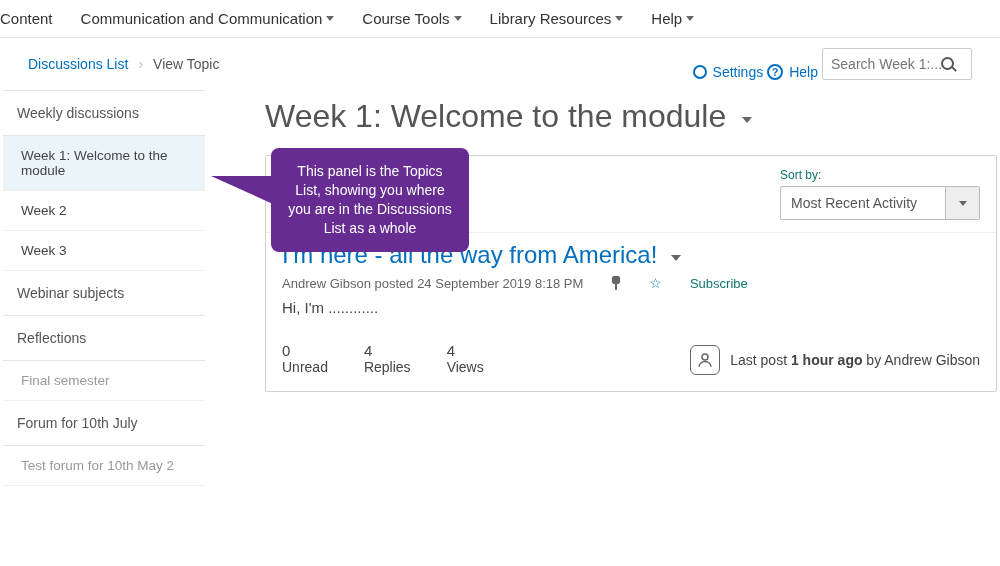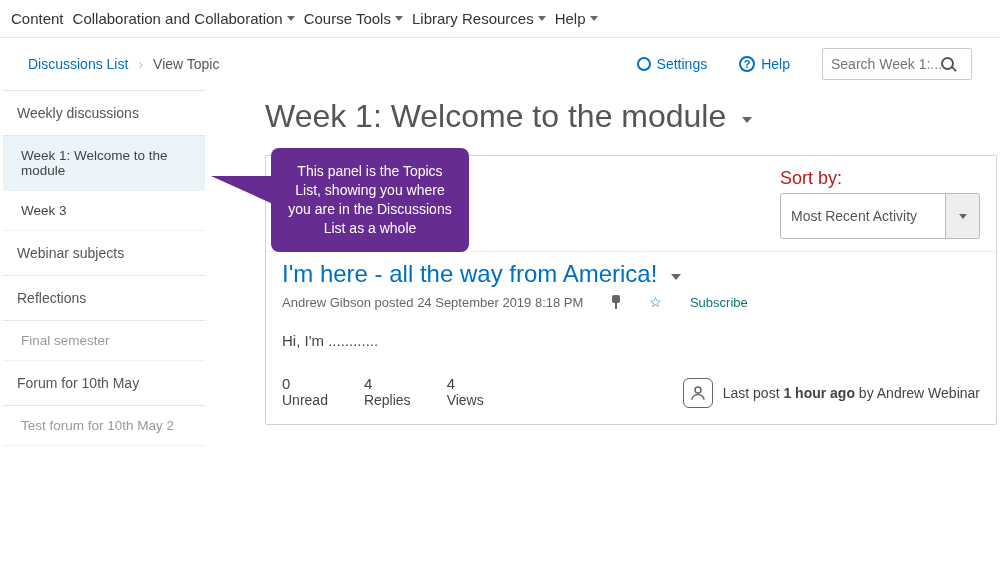--- a/index.html
+++ b/index.html
@@ -1,25 +1,25 @@
 <!DOCTYPE html>
 <html><head>
 <meta charset="utf-8">
 <style>
 *{box-sizing:border-box;margin:0;padding:0;font-family:-apple-system,BlinkMacSystemFont,"Segoe UI",Arial,sans-serif}
 body{background:#fff;color:#333;width:1000px;height:566px;overflow:hidden;position:relative}
-.topnav{display:flex;gap:9px;padding:10px 11px;border-bottom:1px solid #e5e5e5;font-size:15px;color:#333}
+.topnav{display:flex;gap:28px;padding:10px 0;border-bottom:1px solid #e5e5e5;font-size:15px;color:#333}
 .topnav-item{display:flex;align-items:center;gap:4px;cursor:pointer}
 .caret{width:0;height:0;border-left:4px solid transparent;border-right:4px solid transparent;border-top:5px solid #666}
 .crumbs-row{display:flex;align-items:center;justify-content:space-between;padding:10px 28px}
 .crumbs{display:flex;align-items:center;gap:10px;font-size:14px}
 .crumb-link{color:#006fbf;cursor:pointer}
 .crumb-arrow{color:#bbb}
 .crumb-cur{color:#555}
-.actions{display:flex;align-items:center;gap:32px}
+.actions{display:flex;align-items:flex-end;gap:4px}
 .action-link{color:#006fbf;display:flex;align-items:center;gap:6px;font-size:14px;cursor:pointer}
 .gear{width:14px;height:14px;border:2px solid #006fbf;border-radius:50%;position:relative}
 .gear:before{content:"";position:absolute;inset:-4px;background:radial-gradient(circle,#006fbf 2px,transparent 2px) 0 0/6px 6px;opacity:.0}
 .qmark{width:16px;height:16px;border:2px solid #006fbf;border-radius:50%;display:flex;align-items:center;justify-content:center;font-size:11px;color:#006fbf;font-weight:bold}
 .searchbox{position:relative;border:1px solid #ccc;border-radius:2px;height:32px;width:150px;display:flex;align-items:center;padding:0 8px}
 .searchbox input{border:none;outline:none;width:110px;font-size:14px;color:#777}
 .mag{width:14px;height:14px;position:relative}
 .mag:before{content:"";position:absolute;width:9px;height:9px;border:2px solid #555;border-radius:50%;left:0;top:0}
 .mag:after{content:"";position:absolute;width:2px;height:6px;background:#555;transform:rotate(-45deg);right:0;bottom:-1px}
 .layout{display:flex;padding:0 3px;gap:60px}
@@ -29,52 +29,52 @@
 .side-item.active{background:#eaf4f9}
 .side-item.muted{color:#999}
 .main{flex:1;min-width:0}
 .page-title{font-size:32px;color:#555;font-weight:400;display:flex;align-items:center;gap:16px;padding:8px 0 20px 0}
 .caret-lg{width:0;height:0;border-left:5px solid transparent;border-right:5px solid transparent;border-top:6px solid #666;margin-top:6px}
 .thread-box{border:1px solid #d0d0d0;border-radius:2px}
 .thread-tools{display:flex;align-items:center;justify-content:space-between;padding:12px 16px}
 .filter{display:flex;align-items:center;gap:14px;font-size:15px;color:#555}
 .filter-link{color:#006fbf;display:flex;align-items:center;gap:8px;cursor:pointer}
 .sort-wrap{display:flex;flex-direction:column;gap:4px}
-.sort-label{font-size:18px;color:#b91c1c}
-.sort-sel{display:flex;border:1px solid #bbb;border-radius:2px;height:46px;width:200px;align-items:center}
+.sort-label{font-size:12px;color:#0f766e}
+.sort-sel{display:flex;border:1px solid #bbb;border-radius:2px;height:34px;width:200px;align-items:center}
 .sort-val{flex:1;padding:0 10px;font-size:14px;color:#555}
 .sort-btn{width:34px;height:100%;border-left:1px solid #bbb;background:#eee;display:flex;align-items:center;justify-content:center}
 .thread-body{padding:8px 16px 16px 16px;border-top:1px solid #eee}
 .thread-title{font-size:24px;color:#006fbf;display:flex;align-items:center;gap:14px;cursor:pointer}
 .thread-meta{display:flex;align-items:center;gap:28px;font-size:13px;color:#666;margin-top:6px}
 .pin{width:10px;height:14px;position:relative}
 .pin:before{content:"";position:absolute;width:8px;height:8px;background:#666;border-radius:2px;top:0;left:1px}
 .pin:after{content:"";position:absolute;width:2px;height:6px;background:#666;bottom:0;left:4px}
 .star{color:#006fbf;font-size:14px}
 .sub-link{color:#0f766e;font-size:13px;cursor:pointer}
-.snippet{font-size:15px;color:#444;margin-top:22px}
+.snippet{font-size:15px;color:#444;margin-top:8px}
 .stats-row{display:flex;justify-content:space-between;align-items:flex-end;margin-top:26px}
 .stats{display:flex;gap:36px}
 .stat{display:flex;flex-direction:column;font-size:14px;color:#444}
 .stat-num{font-size:15px}
 .lastpost{display:flex;align-items:center;gap:10px;font-size:14px;color:#444}
 .avatar{width:30px;height:30px;border:1.5px solid #666;border-radius:6px;display:flex;align-items:center;justify-content:center}
 .avatar svg{width:18px;height:18px}
 .callout{position:absolute;left:271px;top:148px;width:198px;background:#662c91;color:#fff;border-radius:8px;padding:14px 12px;font-size:14px;text-align:center;line-height:1.35;z-index:10}
 .callout:before{content:"";position:absolute;left:-60px;top:28px;width:0;height:0;border-top:0 solid transparent;border-bottom:28px solid transparent;border-right:62px solid #662c91}
 </style>
 </head>
 <body>
 
 <div class="topnav">
   <div class="topnav-item">
       <span>Content</span>
     </div>
   <div class="topnav-item">
-      <span>Collaboration and Collaboration</span>
+      <span>Communication and Communication</span>
       <span class="caret"></span>
     </div>
   <div class="topnav-item">
       <span>Course Tools</span>
       <span class="caret"></span>
     </div>
   <div class="topnav-item">
       <span>Library Resources</span>
       <span class="caret"></span>
     </div>
@@ -103,25 +103,26 @@
       <input type="text" placeholder="Search Week 1:..." style="">
       <span class="mag"></span>
     </div>
   </div>
 </div>
 
 <div class="layout">
   <div class="sidebar">
     <div class="side-head">Weekly discussions</div>
     <div class="side-item active">Week 1: Welcome to the module</div>
+    <div class="side-item">Week 2</div>
     <div class="side-item">Week 3</div>
     <div class="side-head">Webinar subjects</div>
     <div class="side-head">Reflections</div>
     <div class="side-item muted">Final semester</div>
-    <div class="side-head">Forum for 10th May</div>
+    <div class="side-head">Forum for 10th July</div>
     <div class="side-item muted">Test forum for 10th May 2</div>
   </div>
 
   <div class="main">
     <div class="page-title">
       <span>Week 1: Welcome to the module</span>
       <span class="caret-lg"></span>
     </div>
 
     <div class="thread-box">
@@ -171,21 +172,21 @@
                 <span>Views</span>
               </div>
           </div>
           <div class="lastpost">
             <span class="avatar">
               <svg viewBox="0 0 24 24" fill="none" stroke="#666" stroke-width="2">
                   <circle cx="12" cy="8" r="4"></circle>
                   <path d="M4 21c0-4 4-7 8-7s8 3 8 7"></path>
                 </svg>
             </span>
-            <span><span>Last post </span><b>1 hour ago</b><span> by Andrew Webinar</span></span>
+            <span><span>Last post </span><b>1 hour ago</b><span> by Andrew Gibson</span></span>
           </div>
         </div>
       </div>
     </div>
   </div>
 </div>
 
 <div class="callout">This panel is the Topics List, showing you where you are in the Discussions List as a whole</div>
 
 </body></html>

